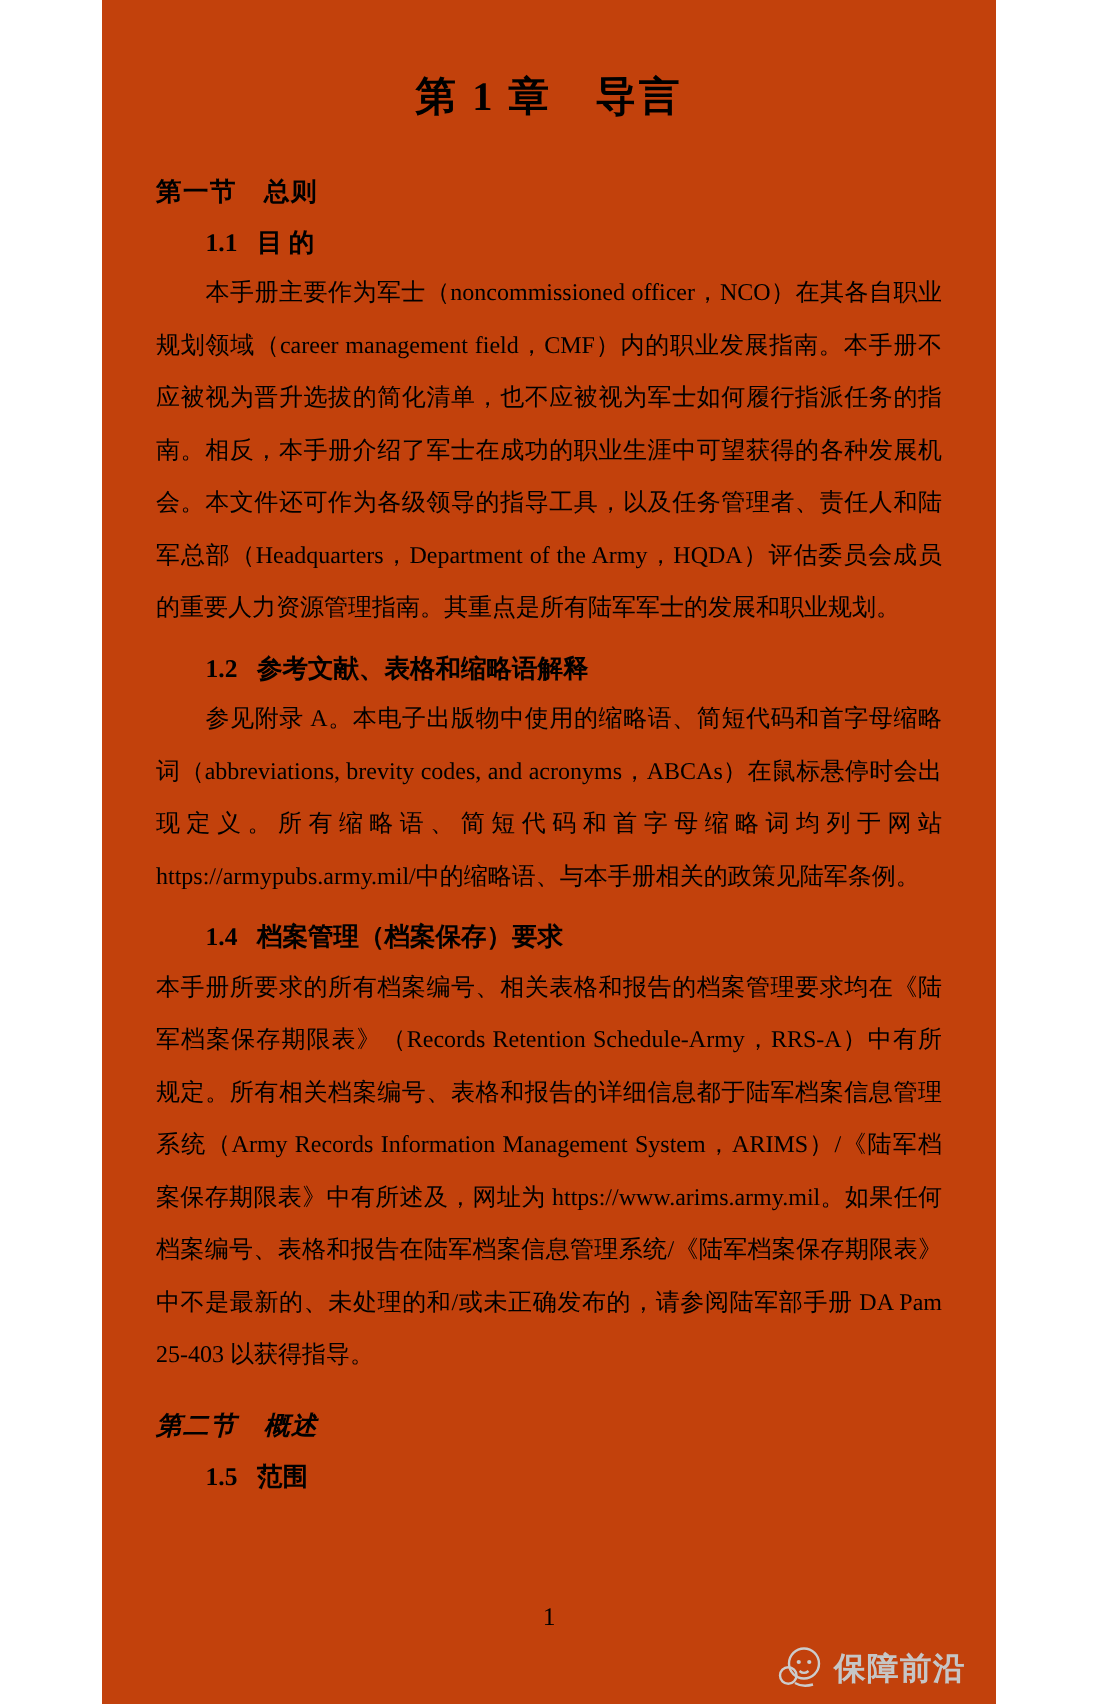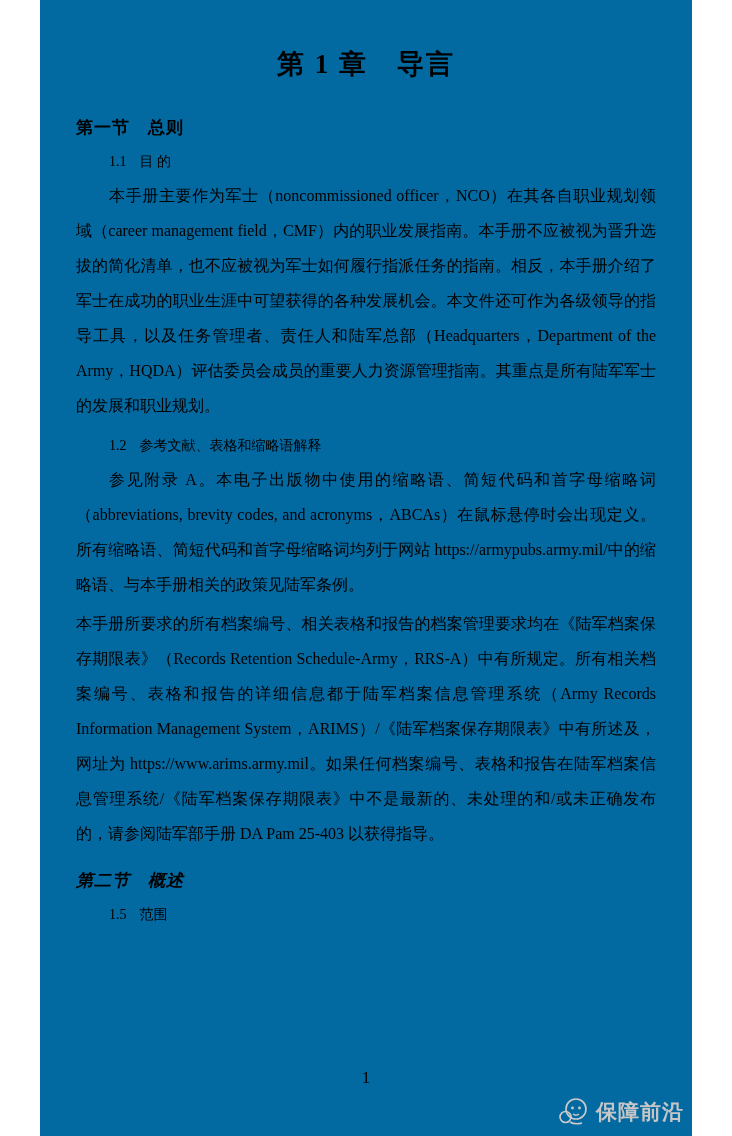--- a/index.html
+++ b/index.html
@@ -2,25 +2,25 @@
 <html><head>
 <meta charset="utf-8">
 <style>
   html, body {
     margin: 0;
     padding: 0;
     background: #ffffff;
   }
   .page {
     position: relative;
-    width: 652px;
+    width: 596px;
     height: 1136px;
     box-sizing: border-box;
     margin: 0 auto;
-    background: #0369a1;
+    background: #c2410c;
     color: #000000;
     font-family: "Liberation Serif", "DejaVu Serif", serif;
     padding: 34px 36px 0 36px;
     overflow: hidden;
   }
   .chapter-title {
     font-size: 27px;
     font-weight: bold;
     text-align: center;
     margin: 12px 0 0 0;
@@ -30,22 +30,22 @@
     font-size: 17px;
     font-weight: bold;
     margin: 34px 0 0 0;
     letter-spacing: 1px;
   }
   .section-heading.second {
     margin-top: 18px;
     font-style: italic;
   }
   .sub-heading {
-    font-size: 14px;
-    font-weight: normal;
+    font-size: 17px;
+    font-weight: bold;
     margin: 10px 0 0 0;
     padding-left: 33px;
     line-height: 25px;
   }
   .sub-heading .sub-num {
     margin-right: 13px;
     font-family: "Liberation Serif", "DejaVu Serif", serif;
   }
   .body-para {
     font-size: 16px;
@@ -62,21 +62,21 @@
   .page-footer {
     position: absolute;
     left: 0;
     right: 0;
     bottom: 48px;
     text-align: center;
     font-size: 17px;
   }
   .watermark {
     position: absolute;
-    right: 8px;
+    right: 20px;
     bottom: 8px;
     display: flex;
     align-items: center;
     gap: 5px;
     color: #c6c6c6;
     font-size: 21px;
     font-weight: bold;
     letter-spacing: 1px;
     font-family: "Liberation Sans", "DejaVu Sans", sans-serif;
   }
@@ -98,20 +98,23 @@
       <span class="sub-num">1.1</span><span class="sub-title">目 的</span>
     </h3>
     <p class="body-para indent">本手册主要作为军士（noncommissioned officer，NCO）在其各自职业规划领域（career management field，CMF）内的职业发展指南。本手册不应被视为晋升选拔的简化清单，也不应被视为军士如何履行指派任务的指南。相反，本手册介绍了军士在成功的职业生涯中可望获得的各种发展机会。本文件还可作为各级领导的指导工具，以及任务管理者、责任人和陆军总部（Headquarters，Department of the Army，HQDA）评估委员会成员的重要人力资源管理指南。其重点是所有陆军军士的发展和职业规划。</p>
 
     <h3 class="sub-heading">
       <span class="sub-num">1.2</span><span class="sub-title">参考文献、表格和缩略语解释</span>
     </h3>
     <p class="body-para indent">参见附录 A。本电子出版物中使用的缩略语、简短代码和首字母缩略词（abbreviations, brevity codes, and acronyms，ABCAs）在鼠标悬停时会出现定义。所有缩略语、简短代码和首字母缩略词均列于网站 https://armypubs.army.mil/中的缩略语、与本手册相关的政策见陆军条例。</p>
 
 
+    <h3 class="sub-heading">
+      <span class="sub-num">1.4</span><span class="sub-title">档案管理（档案保存）要求</span>
+    </h3>
     <p class="body-para no-indent">本手册所要求的所有档案编号、相关表格和报告的档案管理要求均在《陆军档案保存期限表》（Records Retention Schedule-Army，RRS-A）中有所规定。所有相关档案编号、表格和报告的详细信息都于陆军档案信息管理系统（Army Records Information Management System，ARIMS）/《陆军档案保存期限表》中有所述及，网址为 https://www.arims.army.mil。如果任何档案编号、表格和报告在陆军档案信息管理系统/《陆军档案保存期限表》中不是最新的、未处理的和/或未正确发布的，请参阅陆军部手册 DA Pam 25-403 以获得指导。</p>
   </section>
 
   <section>
     <h2 class="section-heading second">第二节　概述</h2>
 
     <h3 class="sub-heading">
       <span class="sub-num">1.5</span><span class="sub-title">范围</span>
     </h3>
   </section>

